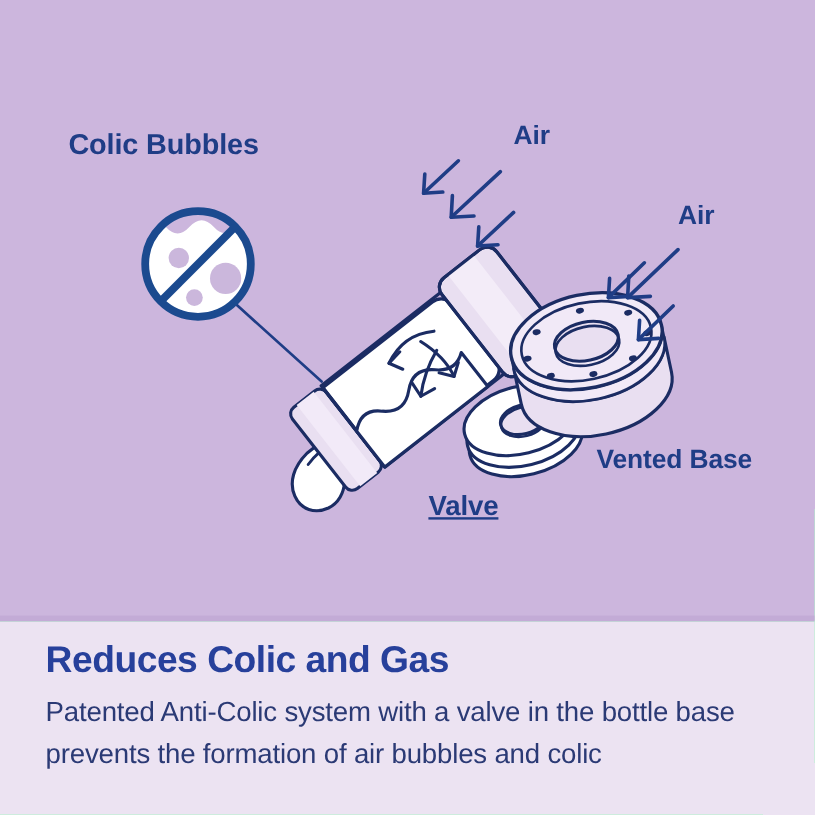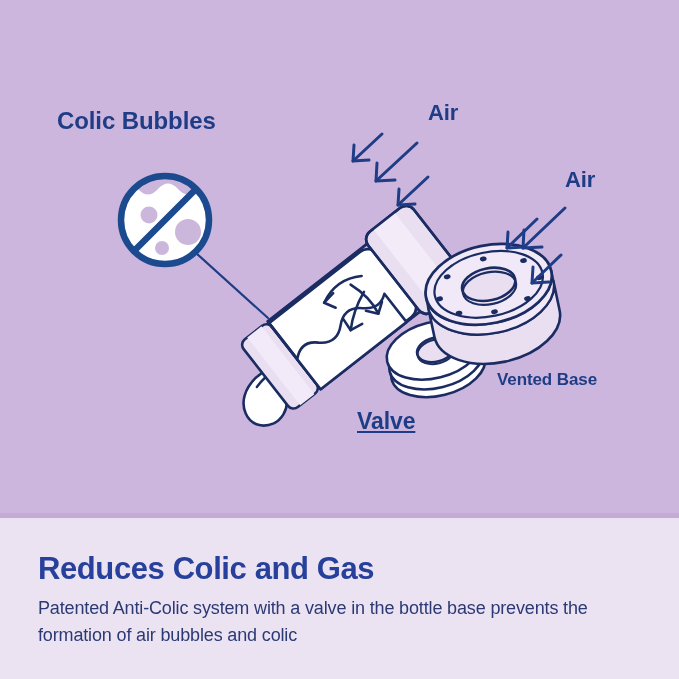--- a/index.html
+++ b/index.html
@@ -75,43 +75,43 @@
   }
   #label-valve {
     left: 357px;
     top: 408px;
     font-size: 23px;
     text-decoration: underline;
   }
   #label-vented-base {
     left: 497px;
     top: 370px;
-    font-size: 17px;
+    font-size: 22px;
   }
   
   .caption-block {
     position: absolute;
     left: 0;
     top: 518px;
     width: 679px;
-    padding: 33px 38px 0 38px;
+    padding: 14px 38px 0 38px;
     box-sizing: border-box;
   }
   #caption-heading {
     margin: 0;
     color: #27409b;
     font-size: 31px;
     font-weight: bold;
     letter-spacing: -0.4px;
     line-height: 1.15;
   }
   #caption-body {
     margin: 8px 0 0 0;
     color: #2b3a75;
-    font-size: 18px;
+    font-size: 23px;
     line-height: 1.52;
     letter-spacing: -0.15px;
   }
 </style>
 </head>
 <body>
 
 <div id="infographic">
 
   <div class="panel-top"></div>

